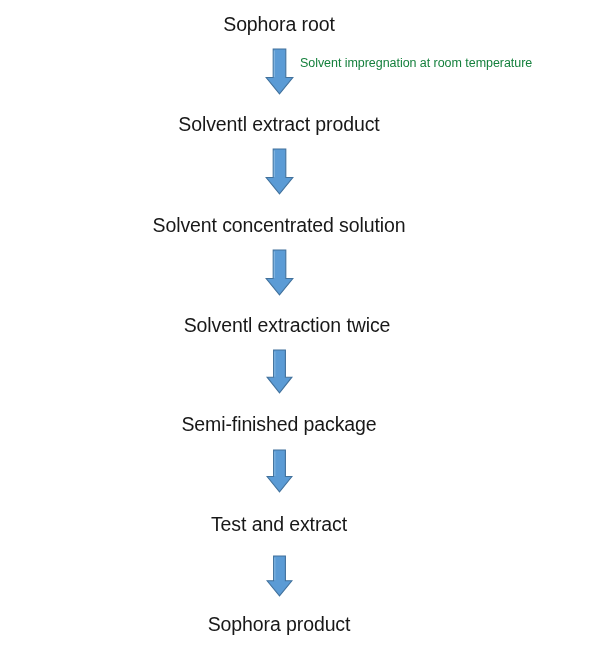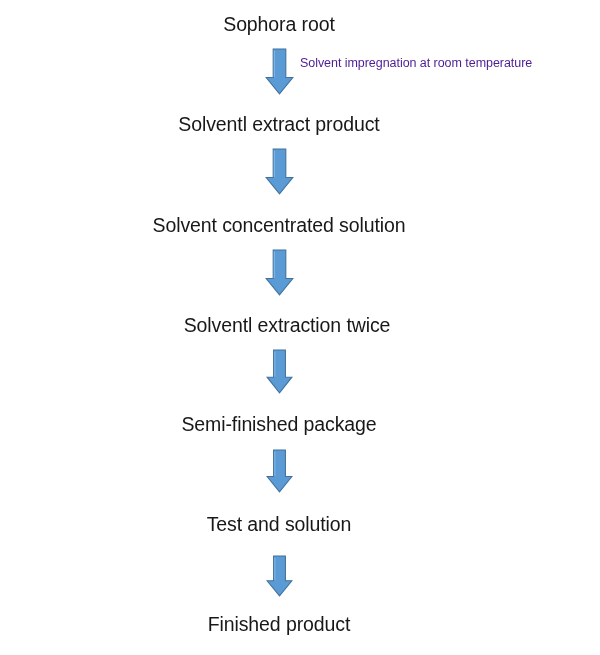--- a/index.html
+++ b/index.html
@@ -35,21 +35,21 @@
     color: #181818;
     white-space: nowrap;
     letter-spacing: -0.1px;
   }
 
   
   .edge-label {
     position: absolute;
     font-size: 12.5px;
     line-height: 1.2;
-    color: #4c1d95;
+    color: #15803d;
     white-space: nowrap;
     letter-spacing: -0.05px;
   }
 
   
   .arrow {
     position: absolute;
     display: block;
   }
   .arrow svg { display: block; }
@@ -99,24 +99,24 @@
 
   <div class="node" style="top:413px;">Semi-finished package</div>
 
   <span class="arrow" style="left:266px; top:449px;">
     <svg width="27" height="44" viewBox="0 0 27 44">
       <path d="M7.6 1 L19.4 1 L19.4 27.5 L25.9 27.5 L13.5 42.8 L1.1 27.5 L7.6 27.5 Z" fill="#5B9BD5" stroke="#41719C" stroke-width="1.1" stroke-linejoin="miter"></path>
       <path d="M8.8 2.6 L8.8 27.0" stroke="#7FB3E0" stroke-width="1.2" fill="none"></path>
     </svg>
   </span>
 
-  <div class="node" style="top:513px;">Test and solution</div>
+  <div class="node" style="top:513px;">Test and extract</div>
 
   <span class="arrow" style="left:266px; top:555px;">
     <svg width="27" height="42" viewBox="0 0 27 42">
       <path d="M7.6 1 L19.4 1 L19.4 25.8 L25.9 25.8 L13.5 40.8 L1.1 25.8 L7.6 25.8 Z" fill="#5B9BD5" stroke="#41719C" stroke-width="1.1" stroke-linejoin="miter"></path>
       <path d="M8.8 2.6 L8.8 25.3" stroke="#7FB3E0" stroke-width="1.2" fill="none"></path>
     </svg>
   </span>
 
-  <div class="node" style="top:613px;">Finished product</div>
+  <div class="node" style="top:613px;">Sophora product</div>
 
 </div>
 
 </body></html>

